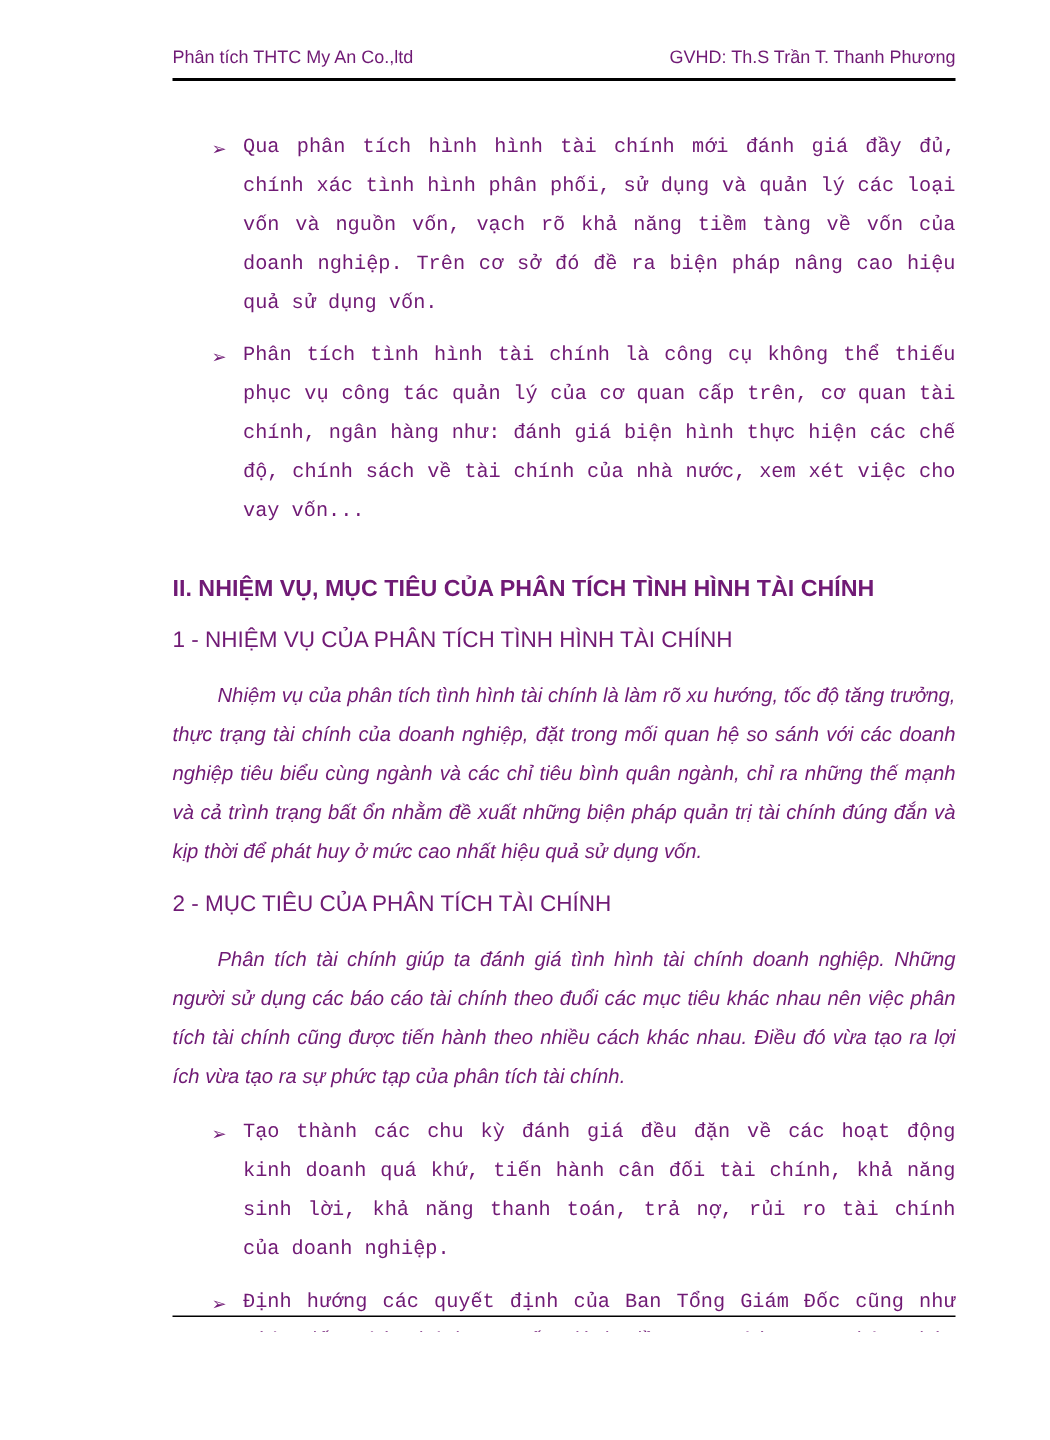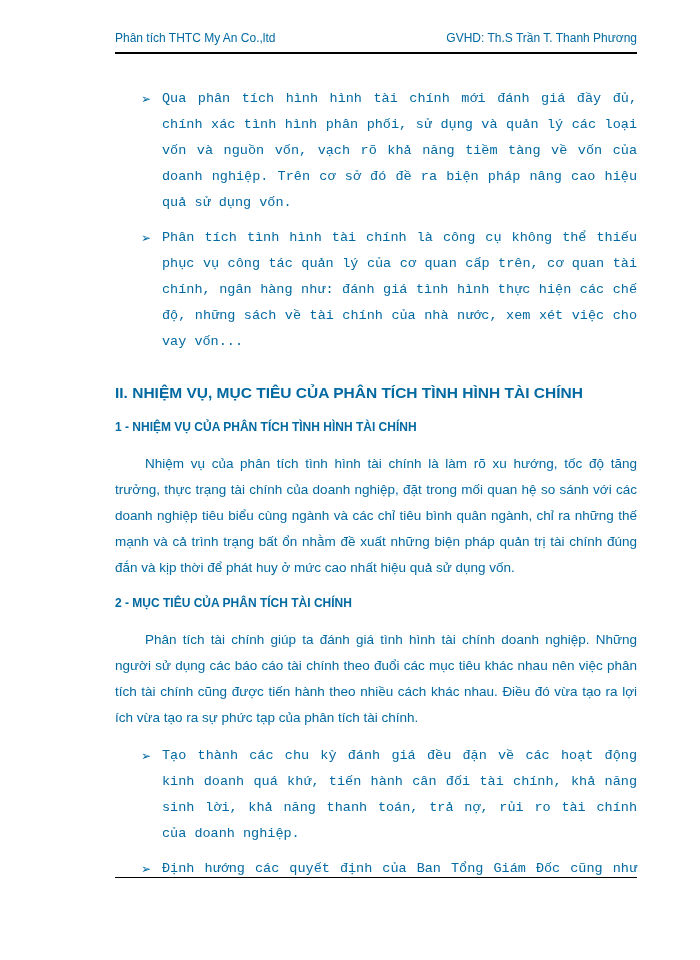--- a/index.html
+++ b/index.html
@@ -3,21 +3,21 @@
 <meta charset="utf-8">
 <style>
   * { margin: 0; padding: 0; box-sizing: border-box; }
   html, body { background: #ffffff; }
   .page {
     position: relative;
     width: 700px;
     height: 888px;
     margin: 0 auto;
     background: #ffffff;
-    color: #0369a1;
+    color: #701a75;
     font-family: "Liberation Sans", "DejaVu Sans", sans-serif;
     overflow: hidden;
   }
   .header {
     position: absolute;
     top: 31px;
     left: 115px;
     right: 63px;
     display: flex;
     justify-content: space-between;
@@ -61,29 +61,30 @@
     text-align: justify;
     font-family: Liberation Mono, monospace;
   }
   .heading-main {
     font-size: 15.5px;
     font-weight: bold;
     line-height: 22px;
     margin: 27px 0 13px 0;
   }
   .heading-sub {
-    font-size: 12px;
-    font-weight: bold;
+    font-size: 15px;
+    font-weight: normal;
     line-height: 20px;
     margin: 4px 0 14px 0;
   }
   .para {
     text-align: justify;
     text-indent: 30px;
     margin-bottom: 12px;
+    font-style: italic;
   }
   .para.lead-in {
     margin-bottom: 14px;
   }
 </style>
 </head>
 <body>
 
 <div class="page">
 
@@ -94,21 +95,21 @@
 
   <div class="content">
 
     <div class="bullet-item">
       <span class="bullet-glyph">➢</span>
       <div class="bullet-text">Qua phân tích hình hình tài chính mới đánh giá đầy đủ, chính xác tình hình phân phối,  sử dụng và quản lý các loại vốn và nguồn vốn, vạch rõ khả năng tiềm tàng về vốn của doanh nghiệp. Trên cơ sở đó đề ra biện pháp nâng cao hiệu quả sử dụng vốn.</div>
     </div>
 
     <div class="bullet-item">
       <span class="bullet-glyph">➢</span>
-      <div class="bullet-text">Phân tích tình hình tài chính là công cụ không thể thiếu phục vụ công tác quản lý của cơ quan cấp trên, cơ quan tài chính, ngân hàng như: đánh giá tình hình thực hiện các chế độ, những sách về tài chính của nhà nước, xem xét việc cho vay vốn...</div>
+      <div class="bullet-text">Phân tích tình hình tài chính là công cụ không thể thiếu phục vụ công tác quản lý của cơ quan cấp trên, cơ quan tài chính, ngân hàng như: đánh giá biện hình thực hiện các chế độ, chính sách về tài chính của nhà nước, xem xét việc cho vay vốn...</div>
     </div>
 
     <div class="heading-main">II. NHIỆM VỤ, MỤC TIÊU CỦA PHÂN TÍCH TÌNH HÌNH TÀI CHÍNH</div>
 
     <div class="heading-sub">1 - NHIỆM VỤ CỦA PHÂN TÍCH TÌNH HÌNH TÀI CHÍNH</div>
 
     <p class="para">Nhiệm vụ của phân tích tình hình tài chính là làm rõ xu hướng, tốc độ tăng trưởng, thực trạng tài chính của doanh nghiệp, đặt trong mối quan hệ so sánh với các doanh nghiệp tiêu biểu cùng ngành và các chỉ tiêu bình quân ngành, chỉ ra những thế mạnh và cả trình trạng bất ổn nhằm đề xuất những biện pháp quản trị tài chính đúng đắn và kịp thời để phát huy ở mức cao nhất hiệu quả sử dụng vốn.</p>
 
     <div class="heading-sub">2 - MỤC TIÊU CỦA PHÂN TÍCH TÀI CHÍNH</div>
 

